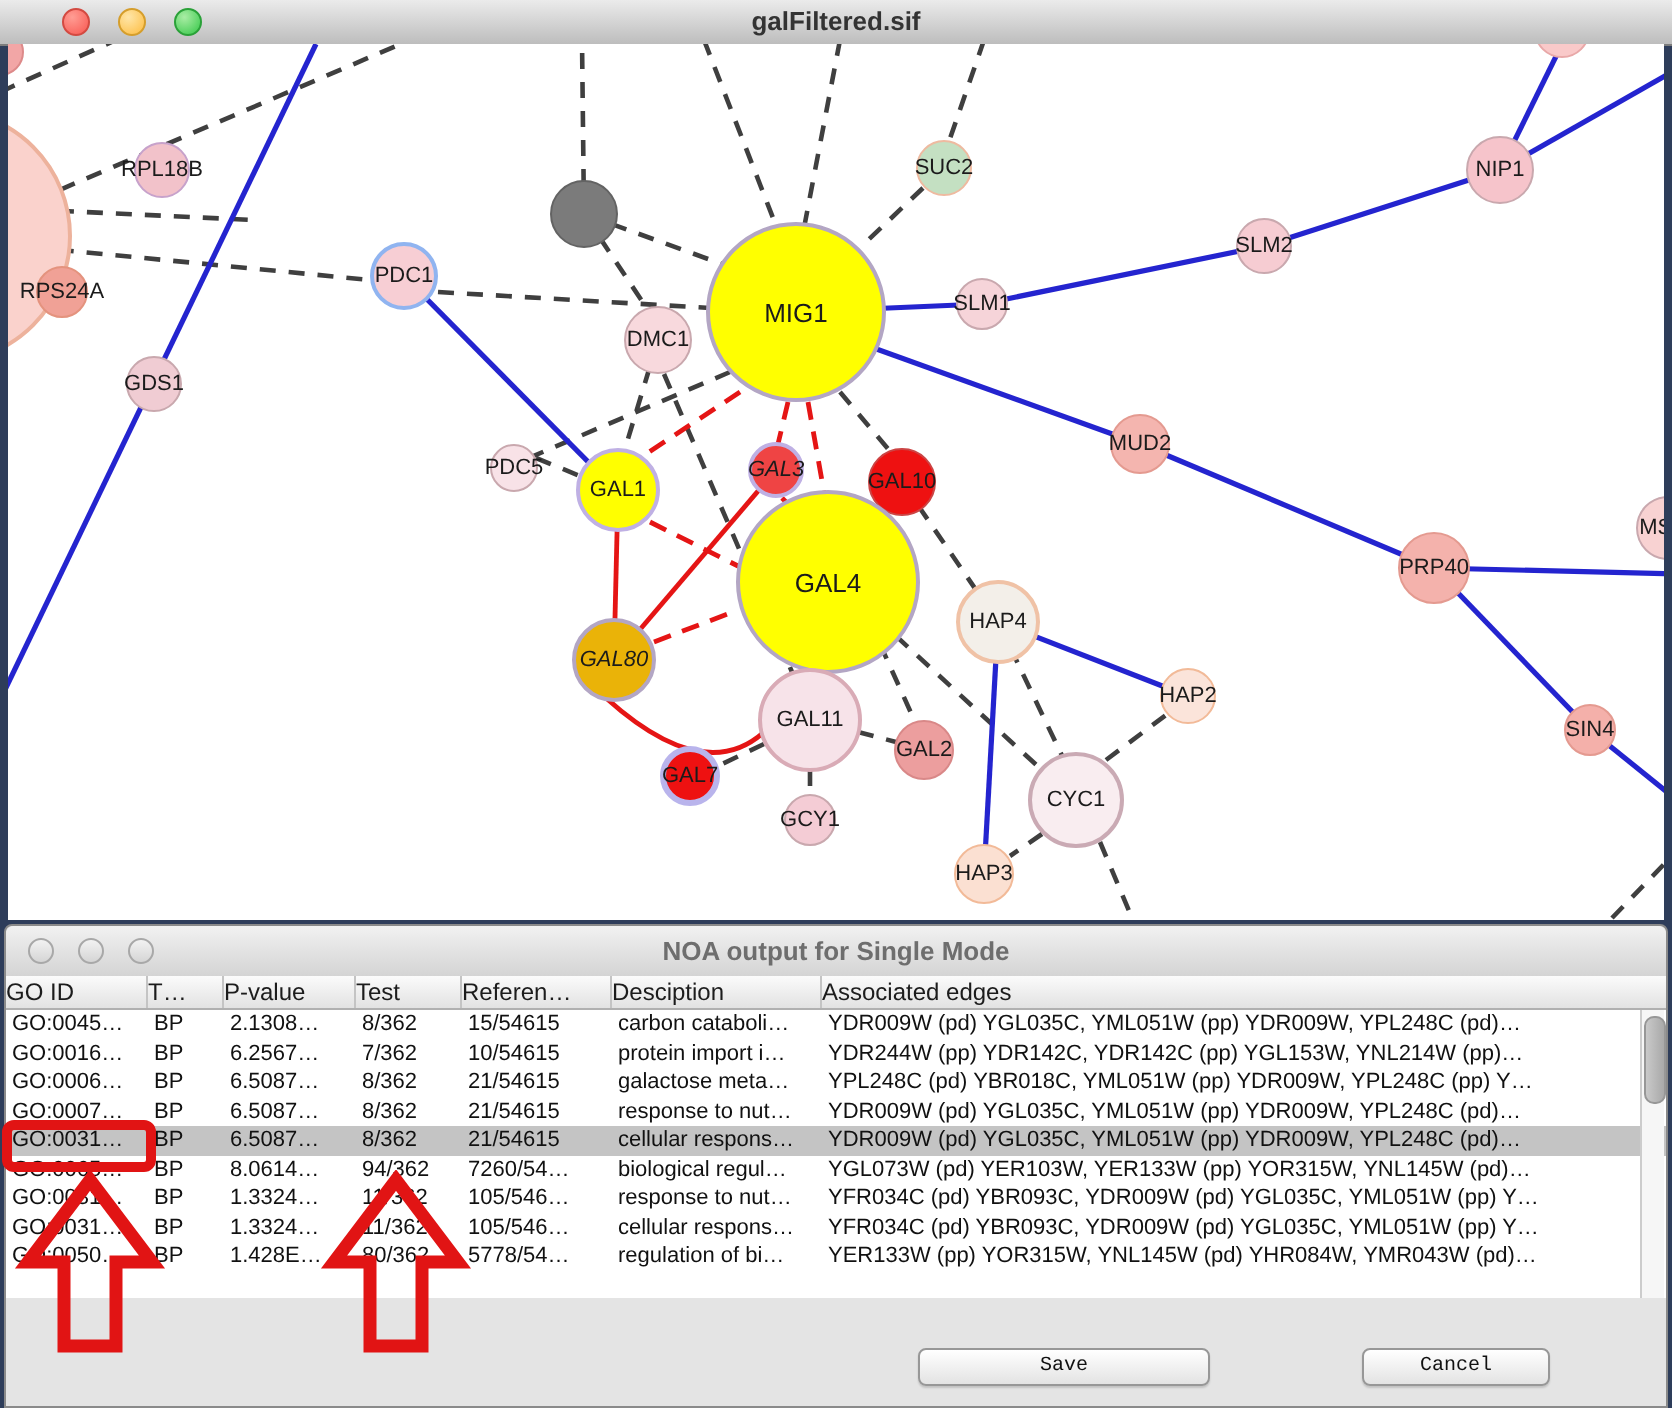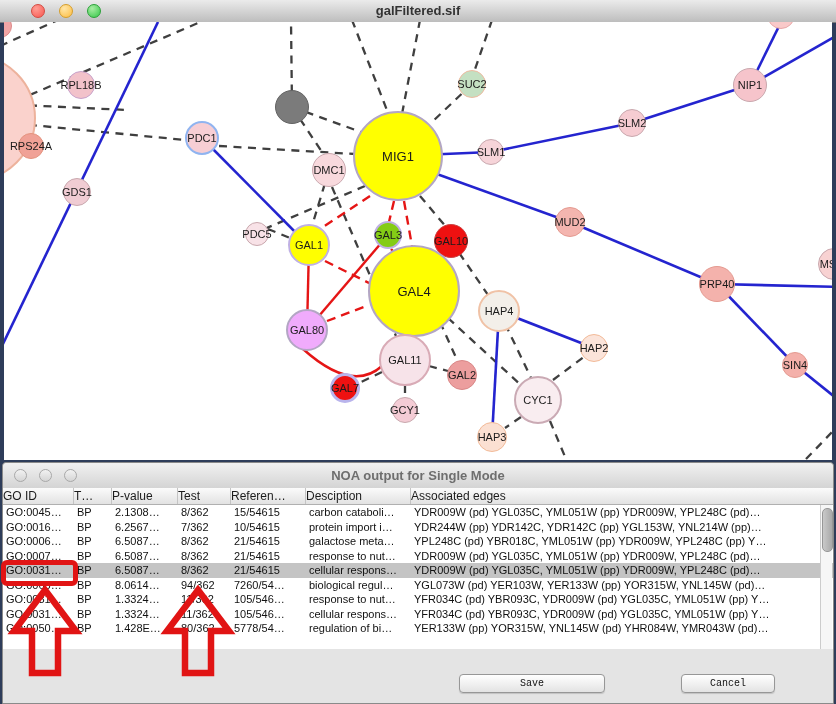--- a/index.html
+++ b/index.html
@@ -203,30 +203,30 @@
     <div class="node" style="left:763px;top:-21px;width:28px;height:28px;background:#f9c9c9;border-color:#e8a8a8;"></div>
     <div class="node" style="left:308px;top:131px;width:34px;height:34px;background:#f8d9dd;">
         <span>DMC1</span>
       </div>
     <div class="node" style="left:241px;top:200px;width:24px;height:24px;background:#f8e2e7;">
         <span>PDC5</span>
       </div>
     <div class="node" style="left:284px;top:202px;width:42px;height:42px;background:#ffff00;border-color:#bfb0e4;border-width:2px;">
         <span>GAL1</span>
       </div>
-    <div class="node" style="left:370px;top:199px;width:28px;height:28px;background:#84cc16;border-color:#bfb0e4;border-width:2px;">
+    <div class="node" style="left:370px;top:199px;width:28px;height:28px;background:#ef4444;border-color:#bfb0e4;border-width:2px;font-style:italic;">
         <span>GAL3</span>
       </div>
     <div class="node" style="left:430px;top:202px;width:34px;height:34px;background:#ee1111;border-color:#cc4444;">
         <span>GAL10</span>
       </div>
     <div class="node" style="left:364px;top:223px;width:92px;height:92px;background:#ffff00;border-color:#b3a6c4;border-width:2px;">
         <span style="font-size:13px;">GAL4</span>
       </div>
-    <div class="node" style="left:282px;top:287px;width:42px;height:42px;background:#f0abfc;border-color:#b3a6c4;border-width:2px;">
+    <div class="node" style="left:282px;top:287px;width:42px;height:42px;background:#eab308;border-color:#b3a6c4;border-width:2px;font-style:italic;">
         <span>GAL80</span>
       </div>
     <div class="node" style="left:375px;top:312px;width:52px;height:52px;background:#f7e3e9;border-color:#d9abb6;border-width:2px;">
         <span>GAL11</span>
       </div>
     <div class="node" style="left:443px;top:338px;width:30px;height:30px;background:#ec9e9e;border-color:#d98888;">
         <span>GAL2</span>
       </div>
     <div class="node" style="left:326px;top:351px;width:30px;height:30px;background:#ee1111;border-color:#b9b4ec;border-width:3px;">
         <span>GAL7</span>

